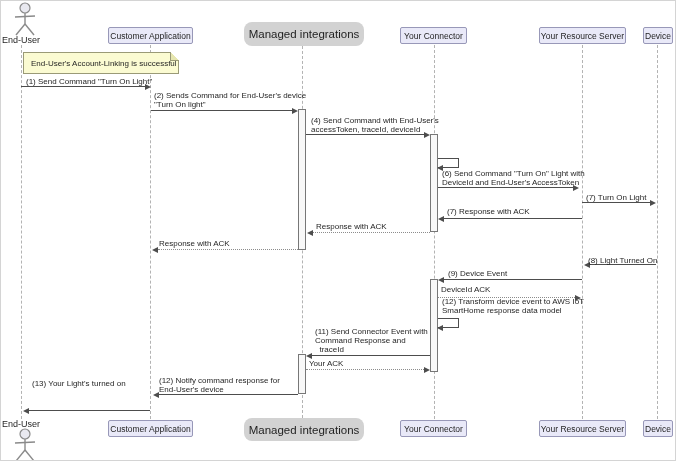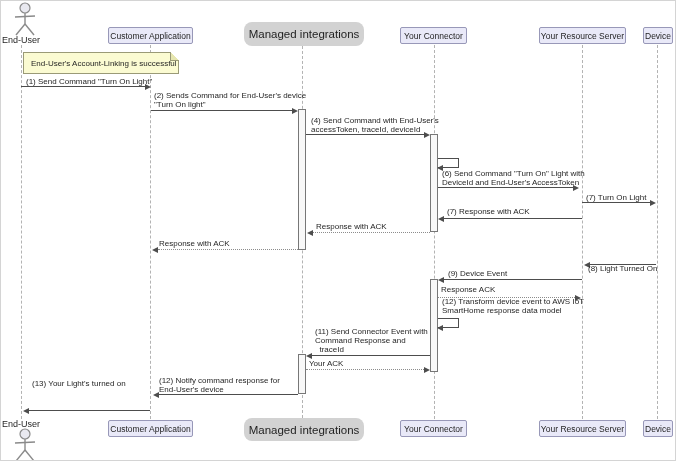--- a/index.html
+++ b/index.html
@@ -137,31 +137,31 @@
   <div class="ml" style="left:315px;top:221px">Response with ACK</div>
 
   <div class="line dashed" style="left:157px;top:248px;width:140px">
       <i class="ah ah-l"></i>
     </div>
   <div class="ml" style="left:158px;top:238px">Response with ACK</div>
 
   <div class="line" style="left:589px;top:263px;width:66px">
       <i class="ah ah-l"></i>
     </div>
-  <div class="ml" style="left:587px;top:263px">(8) Light Turned On</div>
+  <div class="ml" style="left:587px;top:255px">(8) Light Turned On</div>
 
   <div class="line" style="left:443px;top:278px;width:138px">
       <i class="ah ah-l"></i>
     </div>
   <div class="ml" style="left:447px;top:268px">(9) Device Event</div>
 
   <div class="line dashed" style="left:437px;top:296px;width:137px">
       <i class="ah ah-r"></i>
     </div>
-  <div class="ml" style="left:440px;top:284px">Response ACK</div>
+  <div class="ml" style="left:440px;top:284px">DeviceId ACK</div>
 
   <div class="selfloop" style="left:437px;top:317px">
       <i class="sah"></i>
     </div>
   <div class="ml" style="left:441px;top:296px">(12) Transform device event to AWS IoT
 SmartHome response data model</div>
 
   <div class="line" style="left:311px;top:354px;width:118px">
       <i class="ah ah-l"></i>
     </div>

